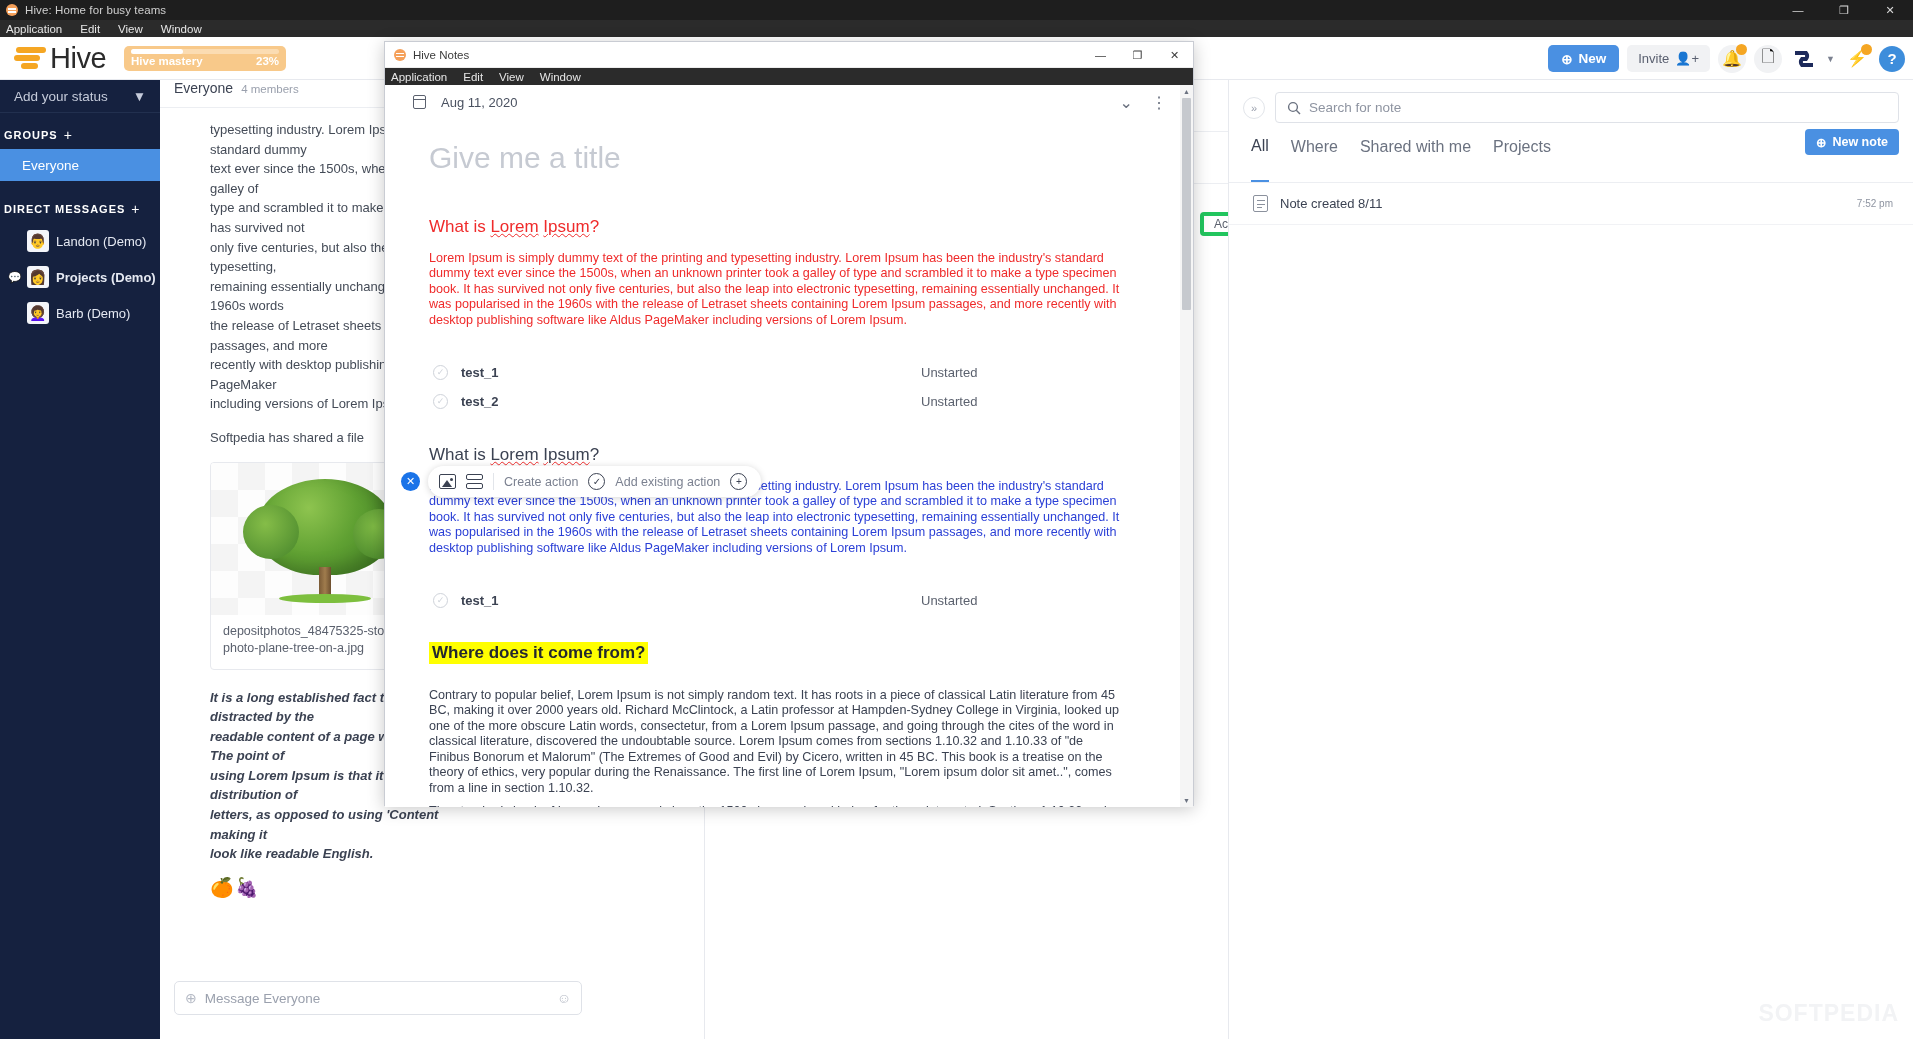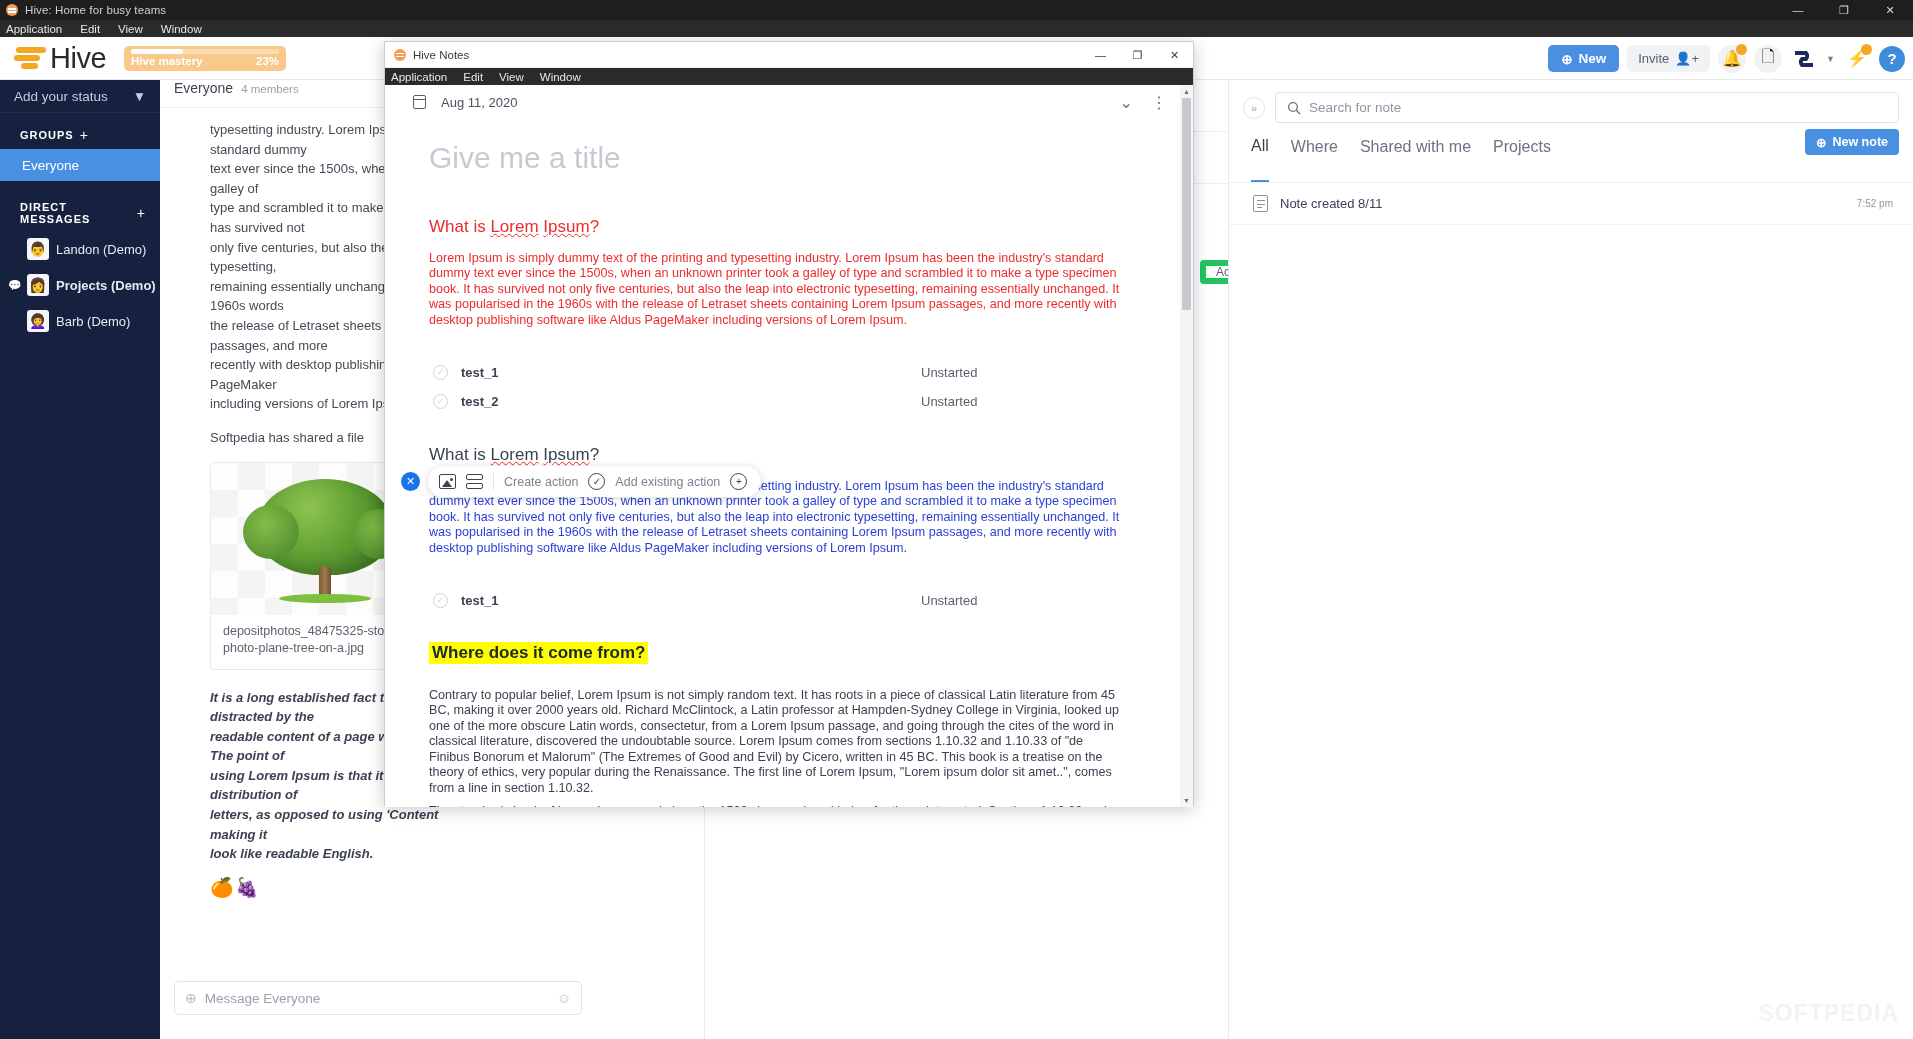--- a/index.html
+++ b/index.html
@@ -100,21 +100,21 @@
   .sidebar {
     position: absolute; top: 80px; left: 0; width: 160px; height: 959px;
     background: #15213f; color: #fff;
   }
   .status-row {
     height: 33px; display: flex; align-items: center; justify-content: space-between;
     padding: 0 14px; font-size: 13.5px; color: #c5cbda;
     border-bottom: 1px solid #22304f;
   }
   .sb-section {
-    display:flex; align-items:center; gap: 6px; padding: 14px 14px 6px 20px;
+    display:flex; align-items:center; gap: 6px; padding: 14px 14px 6px 4px;
     font-size: 11px; letter-spacing: 1px; font-weight: bold; color: #ffffff;
   }
   .sb-plus { font-size: 14px; font-weight: normal; }
   .sb-item {
     height: 32px; display: flex; align-items: center; padding-left: 22px;
     font-size: 13.5px; color: #e5e9f2;
   }
   .sb-item.active { background: #4a90e2; color: #fff; }
   .dm-item {
     height: 36px; display: flex; align-items: center; gap: 7px; padding-left: 8px;
@@ -193,22 +193,22 @@
   .composer .ph { color: #9aa0ad; font-size: 13.5px; flex: 1; }
   .composer .ic { color: #b4b9c4; font-size: 14px; }
 
   
   .bg-panel {
     position: absolute; top: 80px; left: 705px; width: 523px; height: 959px; background: #fff;
   }
   .bg-row { border-bottom: 1px solid #eceef2; height: 52px; }
   .bg-chip {
     position: absolute; left: 495px; top: 132px; height: 24px; padding: 0 10px;
-    border: 6px solid #22c55e; border-radius: 4px; background: #fff;
-    display:flex; align-items:center; font-size: 12px; color: #5b616e; margin-top: 48px;
+    border: 4px solid #22c55e; border-radius: 4px; background: #fff;
+    display:flex; align-items:center; font-size: 12px; color: #5b616e;
   }
 
   
   .notes-panel {
     position: absolute; top: 80px; left: 1228px; width: 685px; height: 959px;
     background: #fff; border-left: 1px solid #e7e9ee;
   }
   .np-searchrow { display: flex; align-items: center; gap: 10px; padding: 12px 14px 0 14px; }
   .np-collapse {
     width: 22px; height: 22px; border-radius: 50%; border: 1px solid #e2e5ea;

